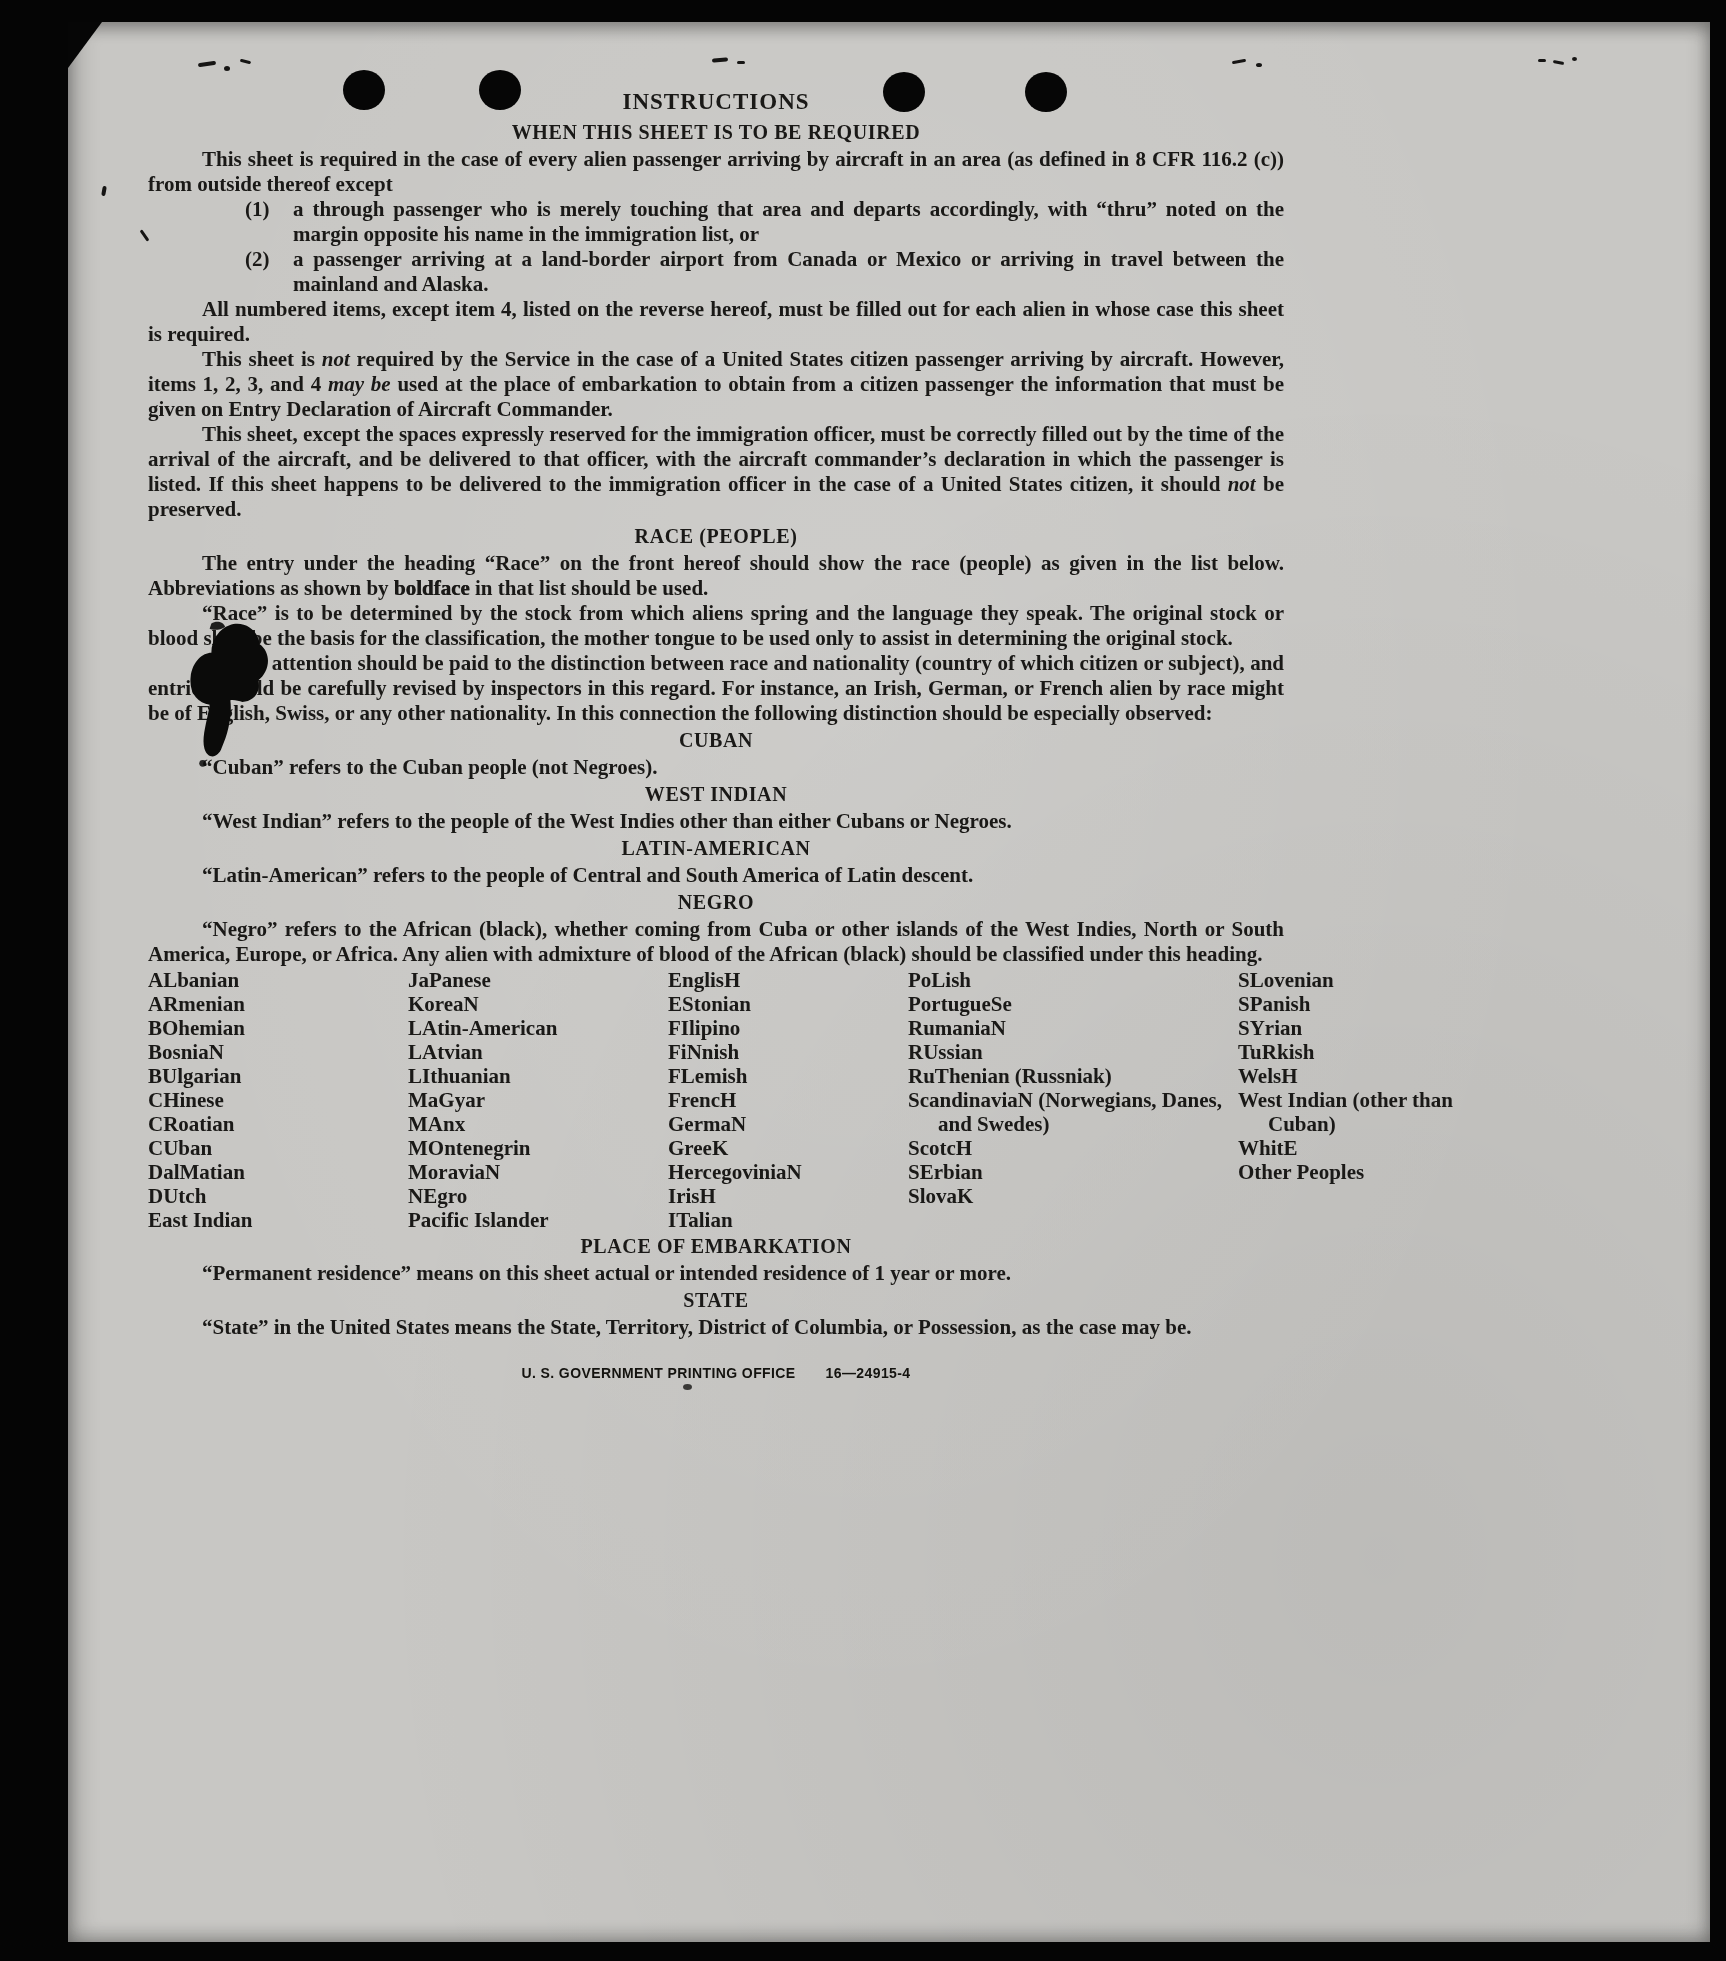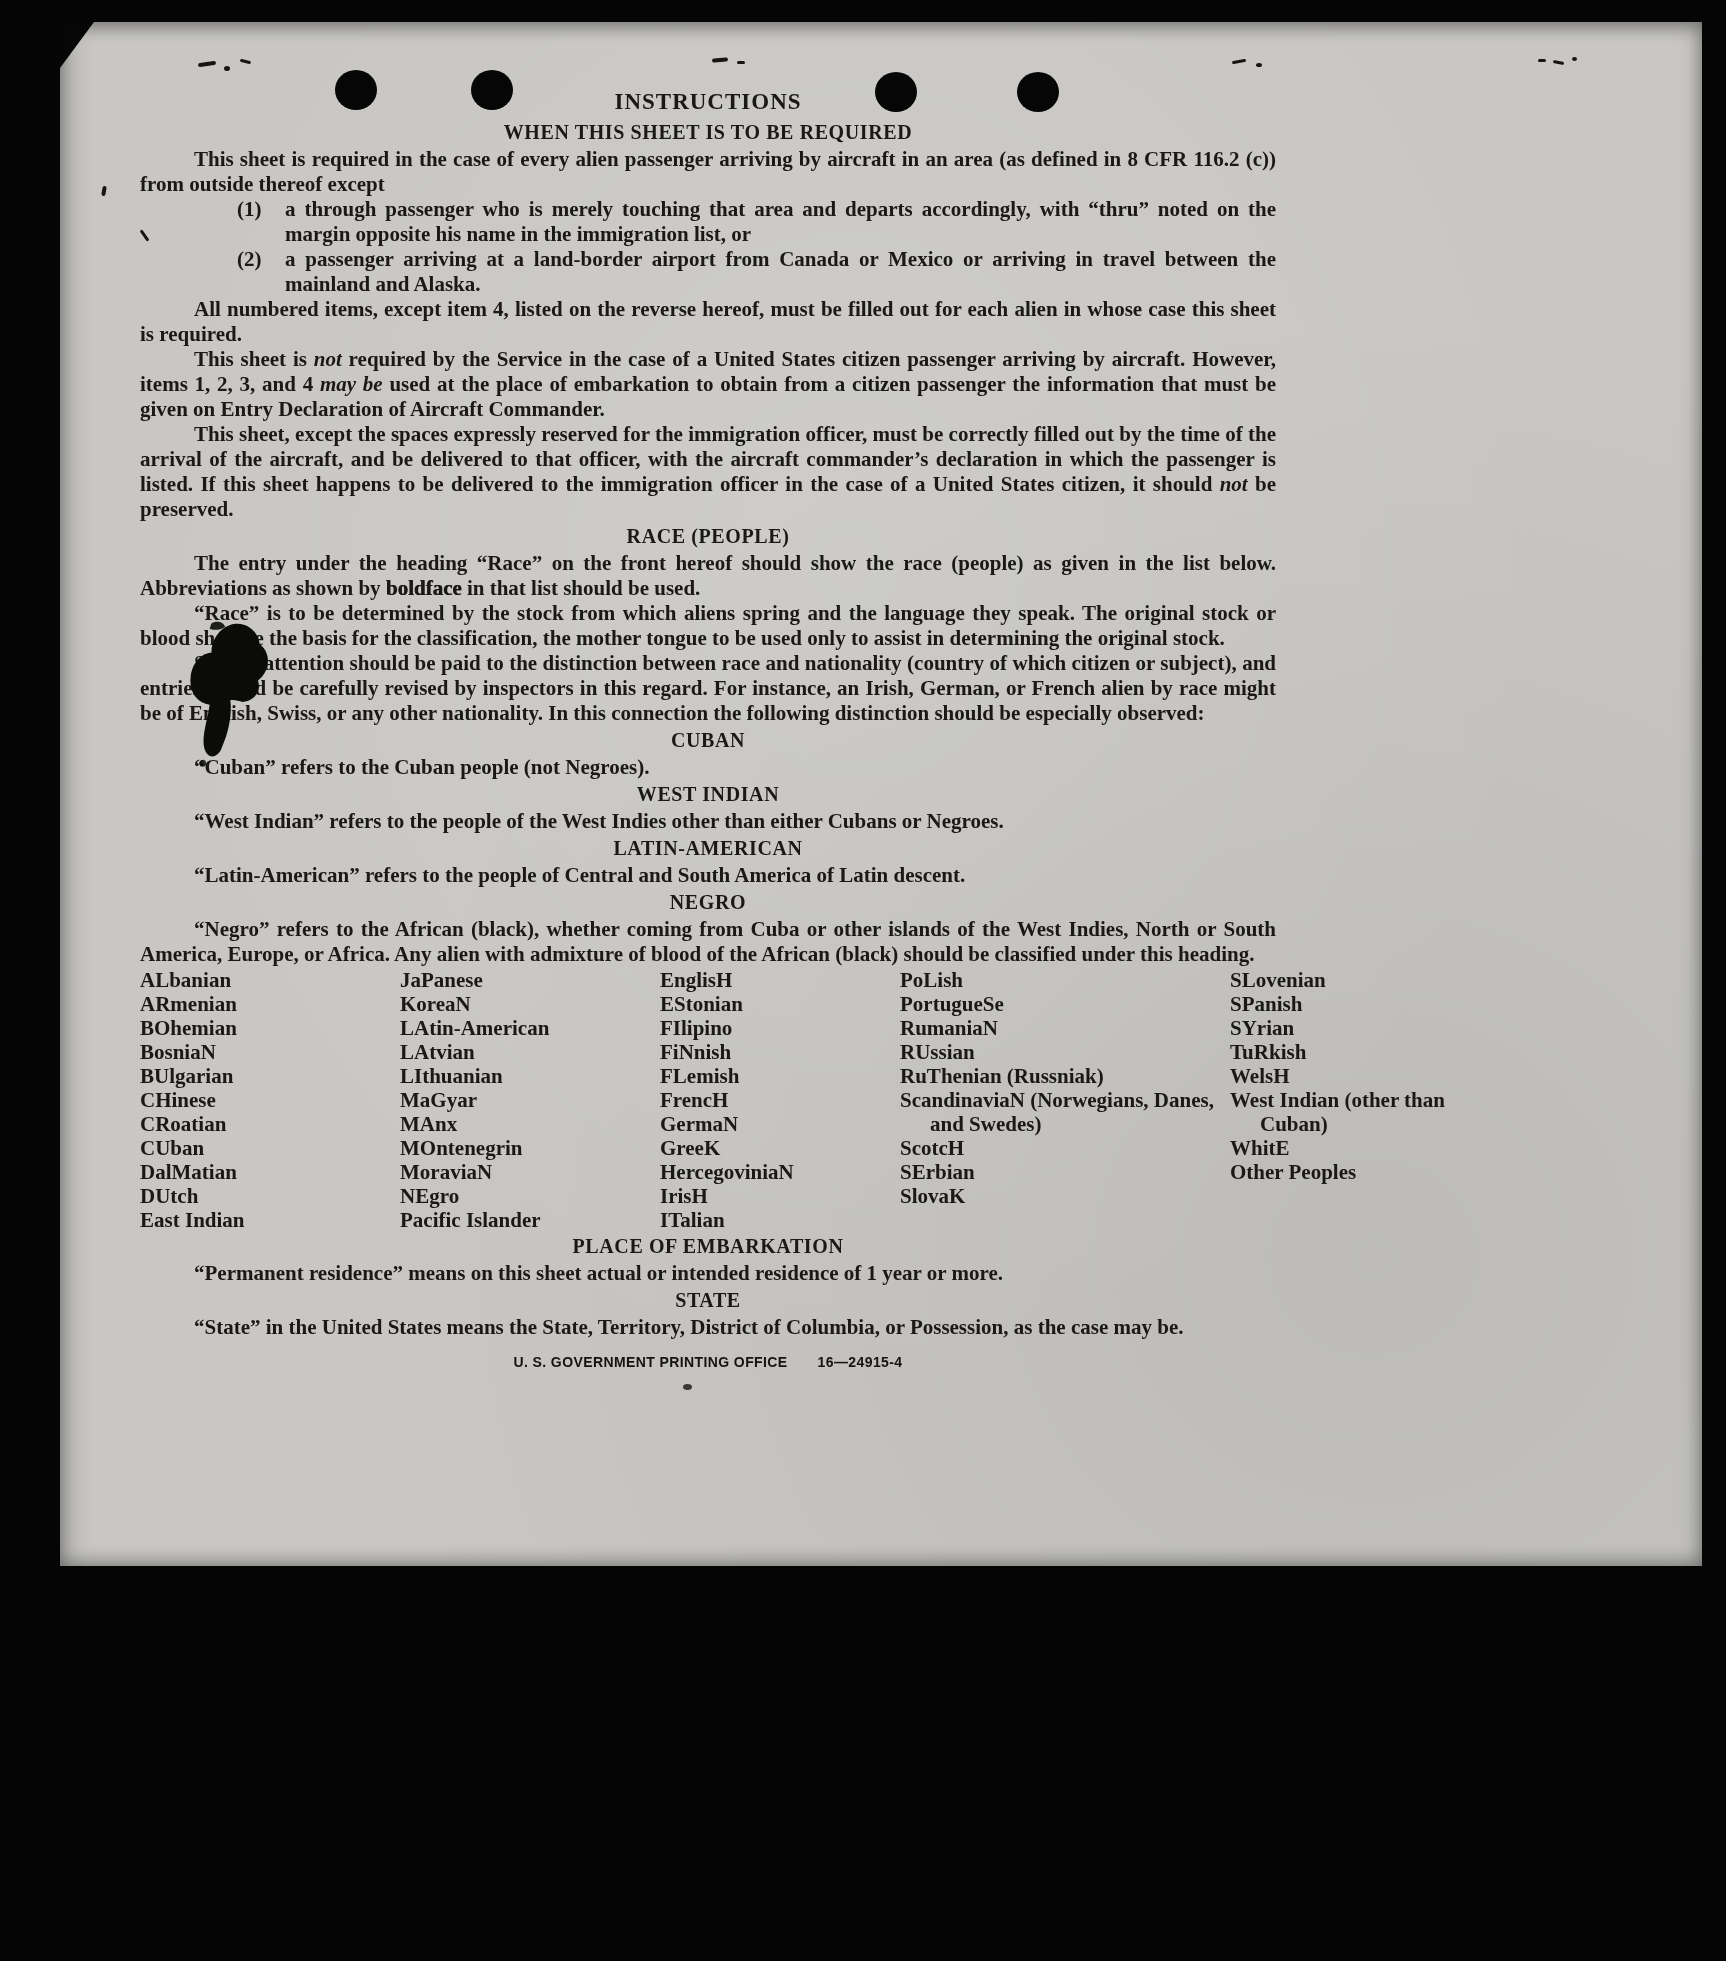--- a/index.html
+++ b/index.html
@@ -2,21 +2,21 @@
 <html><head>
 <meta charset="utf-8">
 <style>
   html,body{margin:0;padding:0;}
   body{
     width:1726px;height:1961px;position:relative;overflow:hidden;
     background:#050505;
     font-family:"Liberation Serif","DejaVu Serif",serif;
   }
   .paper{
-    position:absolute;left:60px;top:22px;width:1642px;height:1544px;
+    position:absolute;left:68px;top:22px;width:1642px;height:1920px;
     background:
       radial-gradient(ellipse at 48% 35%, rgba(255,255,255,0.10), rgba(0,0,0,0) 60%),
       radial-gradient(ellipse at 80% 80%, rgba(0,0,0,0.06), rgba(0,0,0,0) 55%),
       #c8c7c4;
     box-shadow: inset 10px 0 22px rgba(0,0,0,0.20), inset -8px 0 18px rgba(0,0,0,0.14), inset 0 8px 14px rgba(0,0,0,0.18), inset 0 -8px 14px rgba(0,0,0,0.10);
   }
   .corner-notch{
     position:absolute;left:0;top:0;width:0;height:0;
     border-top:46px solid #060606;border-right:34px solid transparent;
   }
@@ -37,21 +37,21 @@
   .numtext{flex:1;text-align:justify;}
 
   .races{display:flex;width:1336px;margin:1px 0 1px 0;}
   .race-col{line-height:24px;}
   .race-col.c0{width:260px;} .race-col.c1{width:240px;} .race-col.c2{width:260px;}
   .race-col.c3{width:330px;} .race-col.c4{width:246px;}
   .race-item{padding-left:30px;text-indent:-30px;}
   .abbr{font-weight:700;}
 
   .footer{
-    margin-top:10px;width:1136px;text-align:center;
+    margin-top:21px;width:1136px;text-align:center;
     font-family:"Liberation Sans","DejaVu Sans",sans-serif;
     font-size:14px;letter-spacing:0.4px;color:#14130f;font-weight:700;
   }
   .footer .code{margin-left:30px;}
 
   .blot{position:absolute;left:182px;top:610px;z-index:6;filter:blur(0.4px);}
   .pen-mark{position:absolute;background:#161514;z-index:6;border-radius:2px;}
   .pm-a{left:198px;top:62px;width:18px;height:4px;transform:rotate(-8deg);}
   .pm-b{left:224px;top:66px;width:6px;height:5px;border-radius:50%;}
   .pm-c{left:240px;top:60px;width:11px;height:3px;transform:rotate(14deg);}

